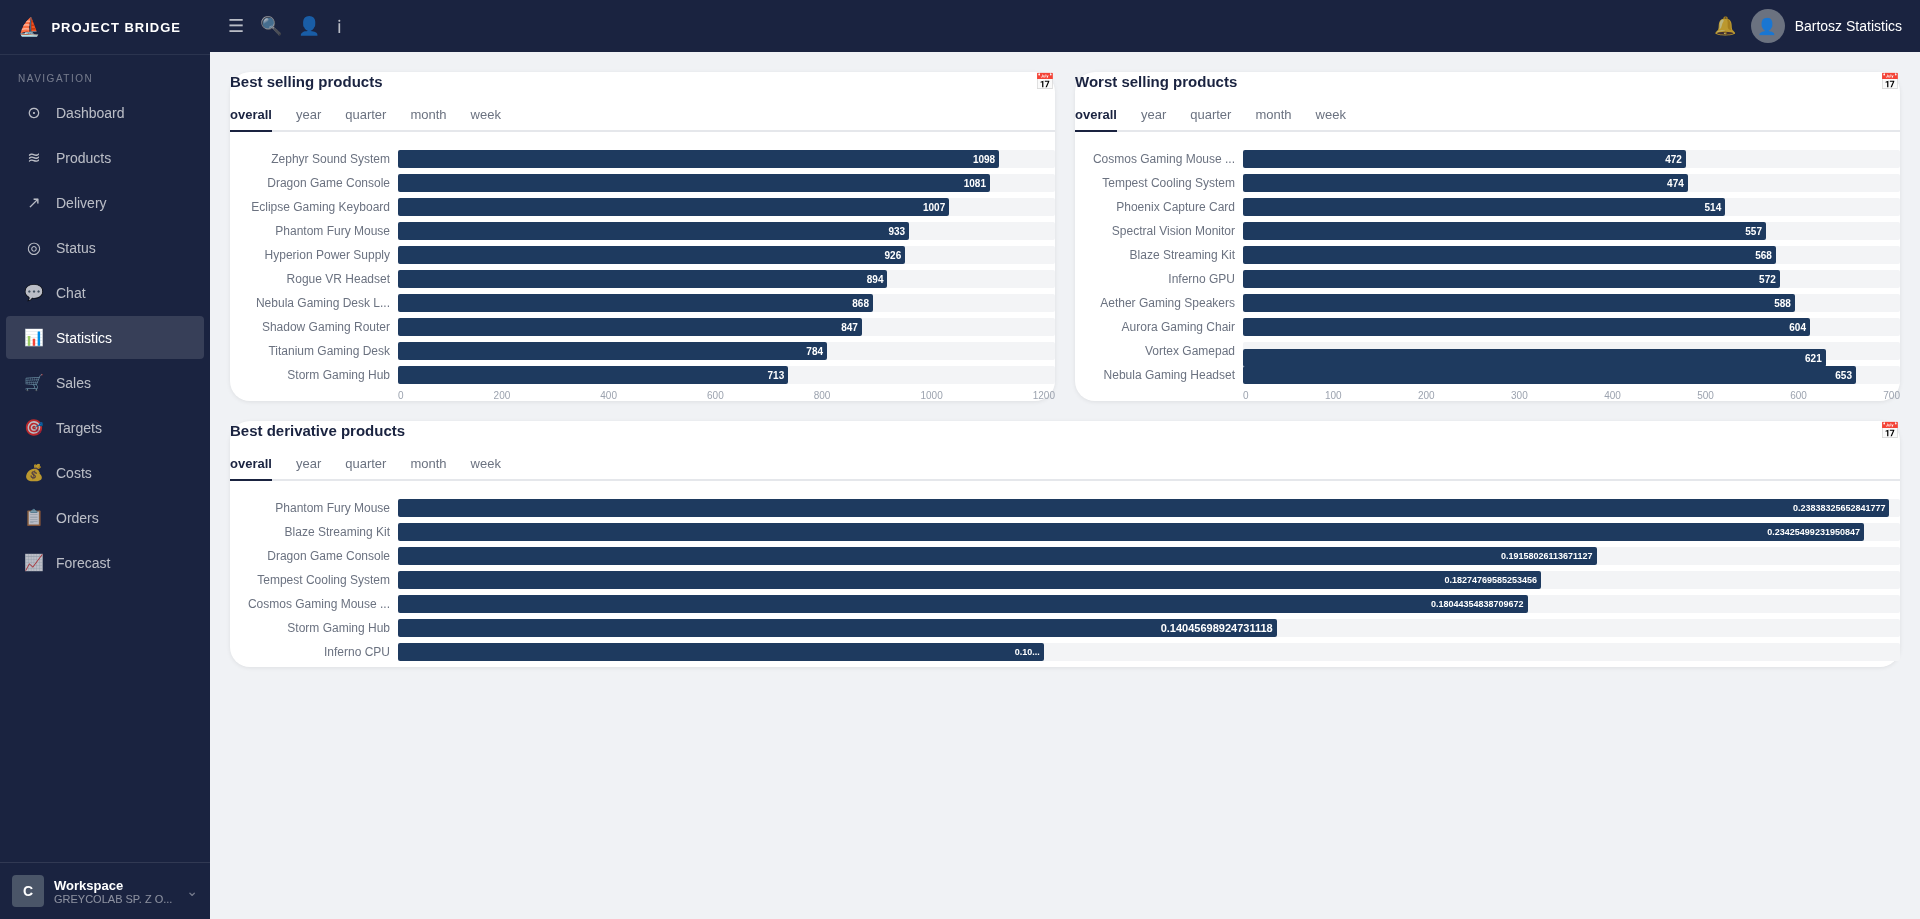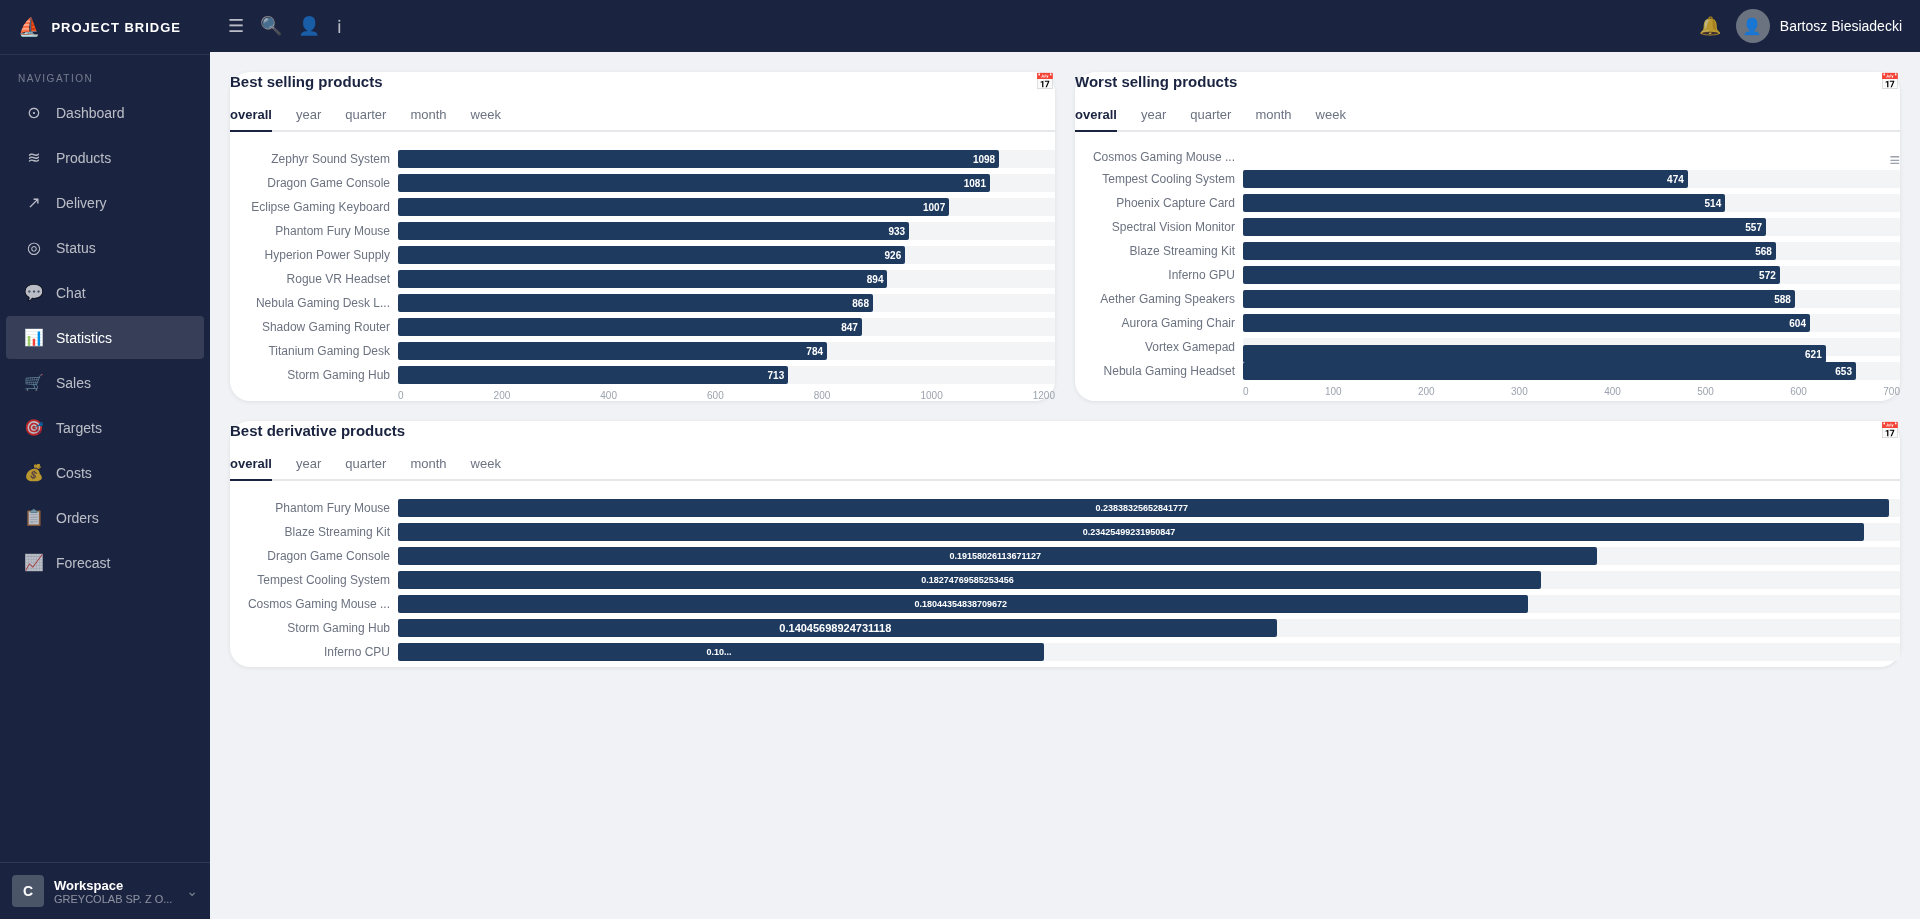--- a/index.html
+++ b/index.html
@@ -203,21 +203,20 @@
       justify-content: space-between;
       margin-top: 6px;
       padding-left: 168px;
       font-size: 10px;
       color: #9ca3af;
     }
 
     
     .bar-fill-derivative {
       background: #1e3a5f;
-      justify-content: center;
     }
 
     .card-wide {
       grid-column: 1 / -1;
     }
 
     
     
   </style>
 </head>
@@ -290,21 +289,21 @@
   <div class="topbar">
     <span class="topbar-icon">☰</span>
     <span class="topbar-icon">🔍</span>
     <span class="topbar-icon">👤</span>
     <span class="topbar-icon">ℹ</span>
     <div class="topbar-spacer"></div>
     <div class="topbar-right">
       <span class="topbar-bell">🔔</span>
       <div class="topbar-user">
         <div class="user-avatar">👤</div>
-        <span>Bartosz Biesiadecki</span>
+        <span>Bartosz Statistics</span>
       </div>
     </div>
   </div>
 
   <div class="content">
 
     <div class="card">
       <div class="card-title">
         <span>Best selling products</span>
         <span class="card-calendar-icon">📅</span>
@@ -422,20 +421,25 @@
         <span class="tab">year</span>
         <span class="tab">quarter</span>
         <span class="tab">month</span>
         <span class="tab">week</span>
       </div>
       <div class="chart-area">
         <span class="chart-menu">≡</span>
         <div class="bar-chart" id="worst-selling-bars">
             <div class="bar-row">
               <div class="bar-label">Cosmos Gaming Mouse ...</div>
+              <div class="bar-track">
+                <div class="bar-fill" style="width: 67.4%;">
+                  <span class="bar-value">472</span>
+                </div>
+              </div>
             </div>
             <div class="bar-row">
               <div class="bar-label">Tempest Cooling System</div>
               <div class="bar-track">
                 <div class="bar-fill" style="width: 67.7%;">
                   <span class="bar-value">474</span>
                 </div>
               </div>
             </div>
             <div class="bar-row">

